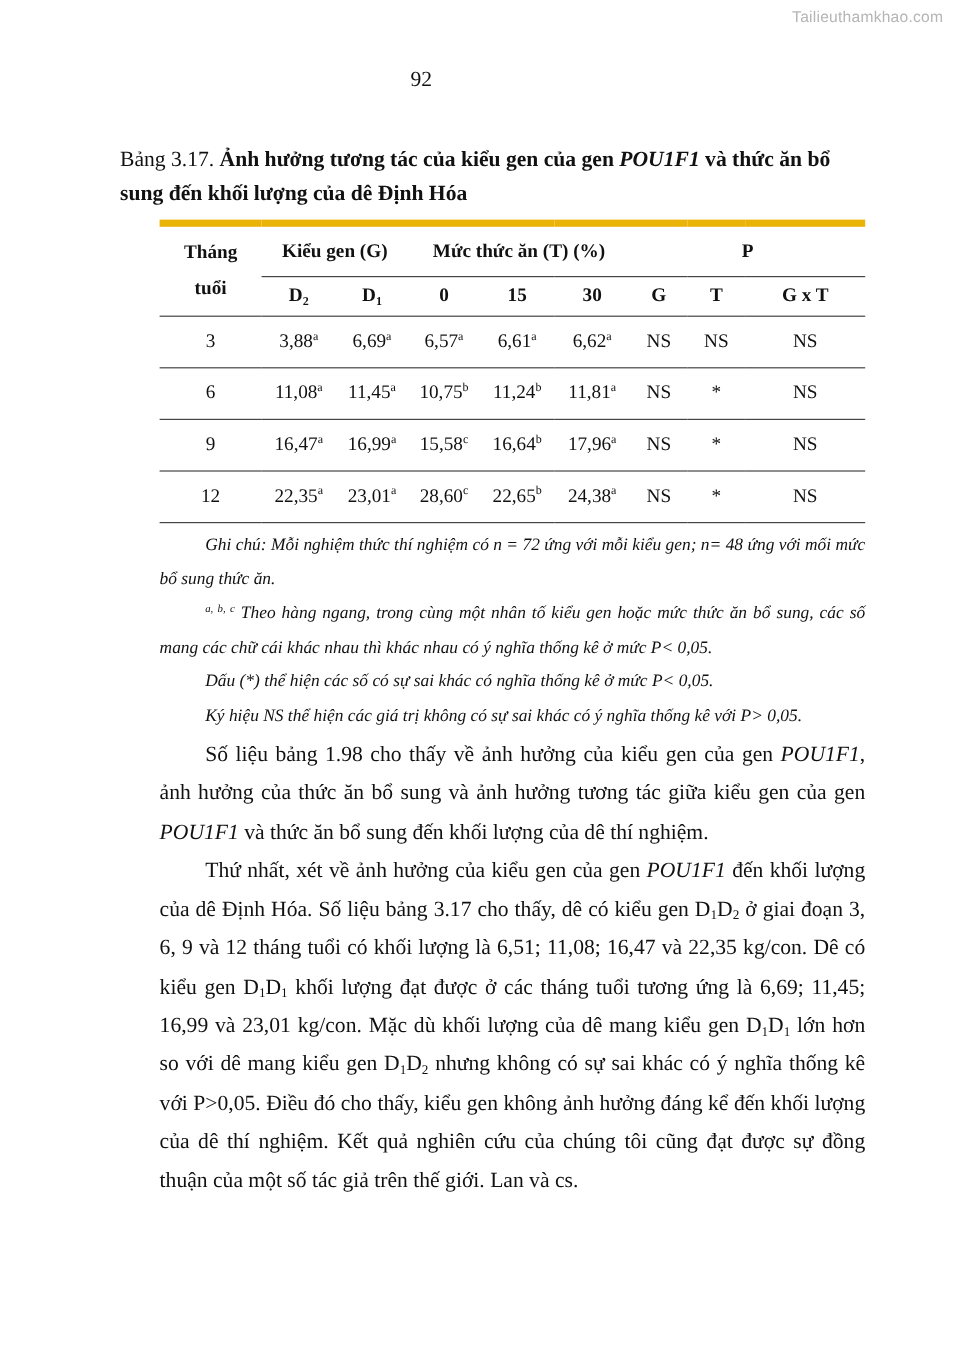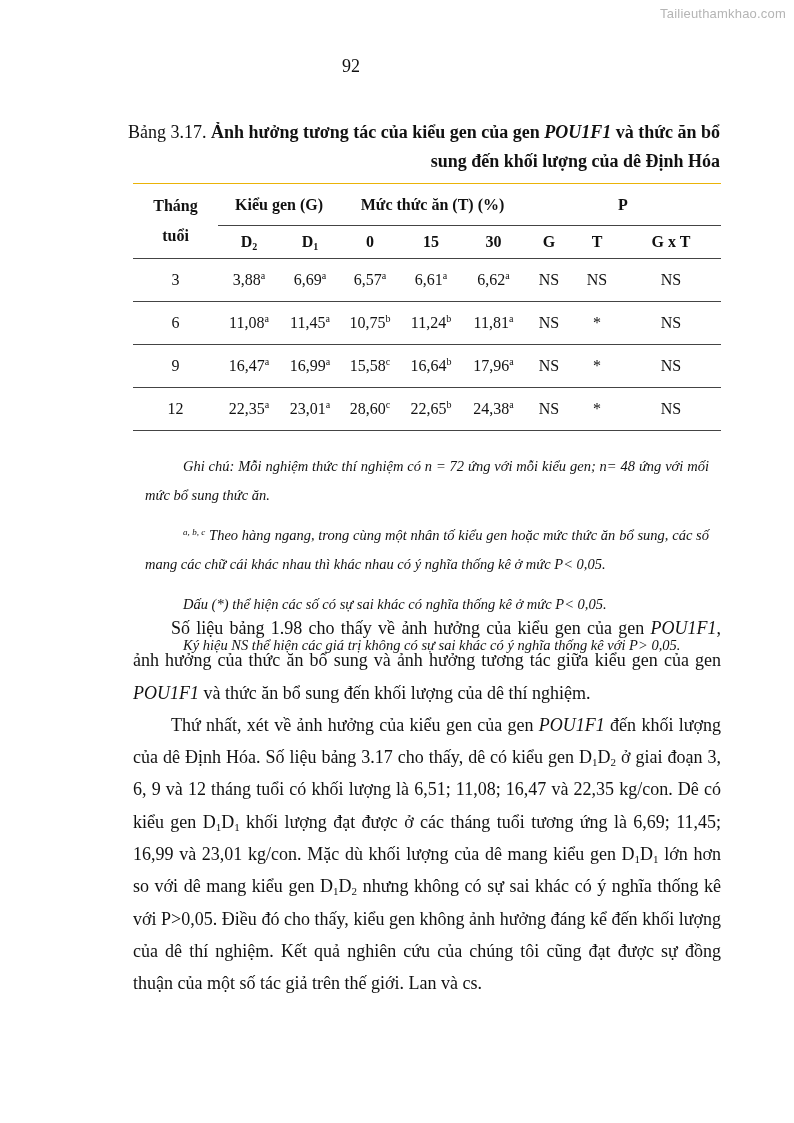--- a/index.html
+++ b/index.html
@@ -10,47 +10,47 @@
   .watermark {
     position: absolute; top: 6px; right: 8px;
     font-family: "Liberation Sans", "DejaVu Sans", sans-serif;
     font-size: 13px; color: #b5b5b5; letter-spacing: 0.2px; text-align: right;
   }
   .page-number {
     position: absolute; top: 56px; left: 0; width: 702px; text-align: center;
     font-size: 18px;
   }
   .caption {
-    position: absolute; top: 118px; left: 100px; width: 620px; text-align: right;
+    position: absolute; top: 118px; left: 100px; width: 620px; text-align: left;
     font-size: 18px; line-height: 29px;
   }
   .caption .bold { font-weight: bold; }
   .caption .gene { font-weight: bold; font-style: italic; }
 
   .data-table {
     position: absolute; top: 183px; left: 133px; width: 588px;
     border-collapse: collapse; font-size: 16px;
   }
   .data-table th, .data-table td { text-align: center; padding: 0; }
   .data-table thead tr.h1 th { height: 41px; font-weight: bold; }
   .data-table thead tr.h2 th { height: 32px; font-weight: bold; }
   .data-table tbody td { height: 42px; }
-  .data-table tr.top th { border-top: 1px solid #eab308; }
+  .data-table tr.top th { border-top: 6px solid #eab308; }
   .data-table tr.h2 th { border-top: 1px solid #444; border-bottom: 1px solid #444; }
   .data-table th.month-head { border-bottom: 1px solid #444; vertical-align: middle; line-height: 30px; }
   .data-table tbody tr td { border-bottom: 1px solid #444; }
   .data-table td.num sup, .data-table th sub { font-size: 10px; }
   .data-table td.num sup { vertical-align: 6px; line-height: 0; }
   .data-table th sub { vertical-align: -3px; line-height: 0; }
 
   .notes {
     position: absolute; top: 440px; left: 133px; width: 588px;
     font-size: 14.5px; font-style: italic; line-height: 28.5px;
   }
-  .notes p { margin: 12px; text-align: justify; }
+  .notes p { margin: 0; text-align: justify; }
   .notes .indent { text-indent: 38px; }
   .notes .sup-letters { font-size: 9px; vertical-align: 5px; line-height: 0; }
 
   .body-text {
     position: absolute; top: 612px; left: 133px; width: 588px;
     font-size: 18px; line-height: 32.3px; text-align: justify;
   }
   .body-text p { margin: 0 0 0 0; text-indent: 38px; }
   .body-text .gene { font-style: italic; }
   .body-text sub { font-size: 11px; vertical-align: -3px; line-height: 0; }

